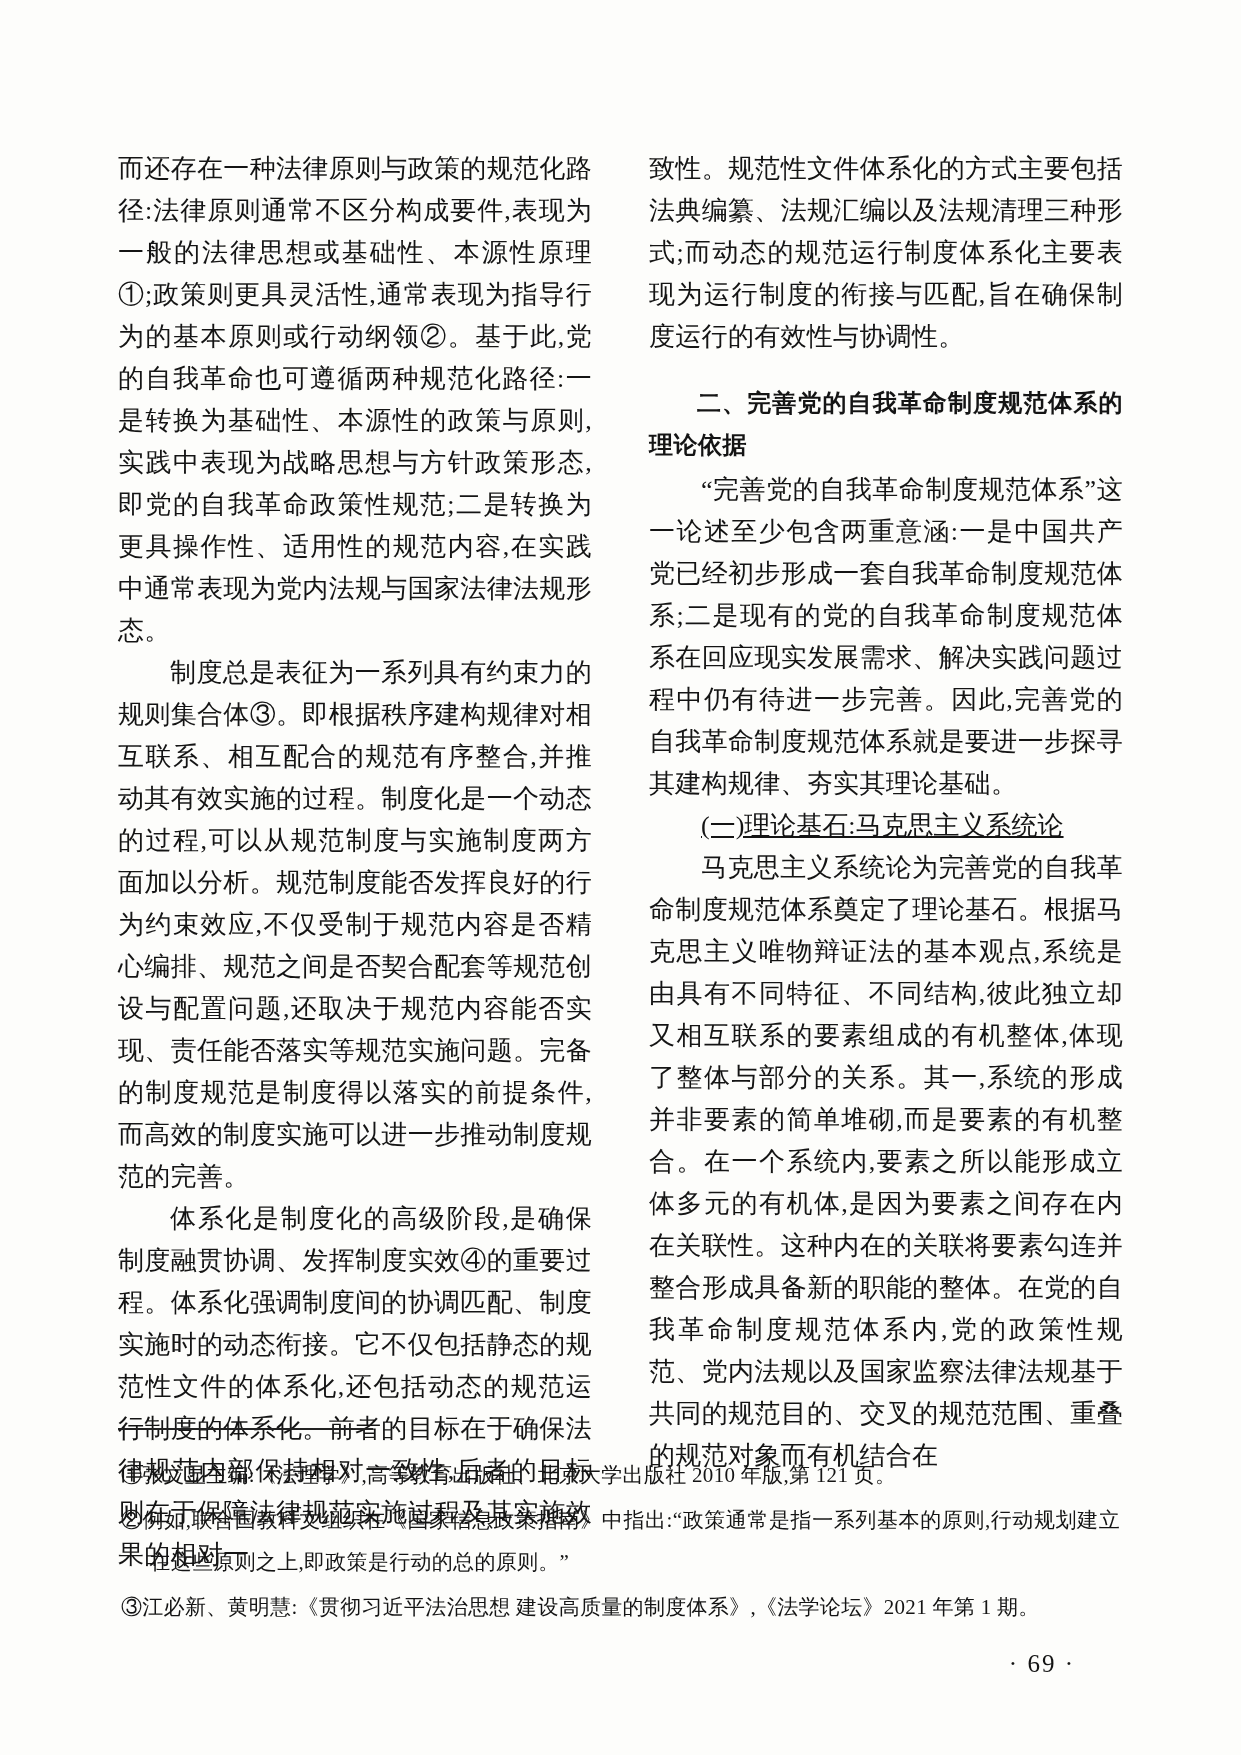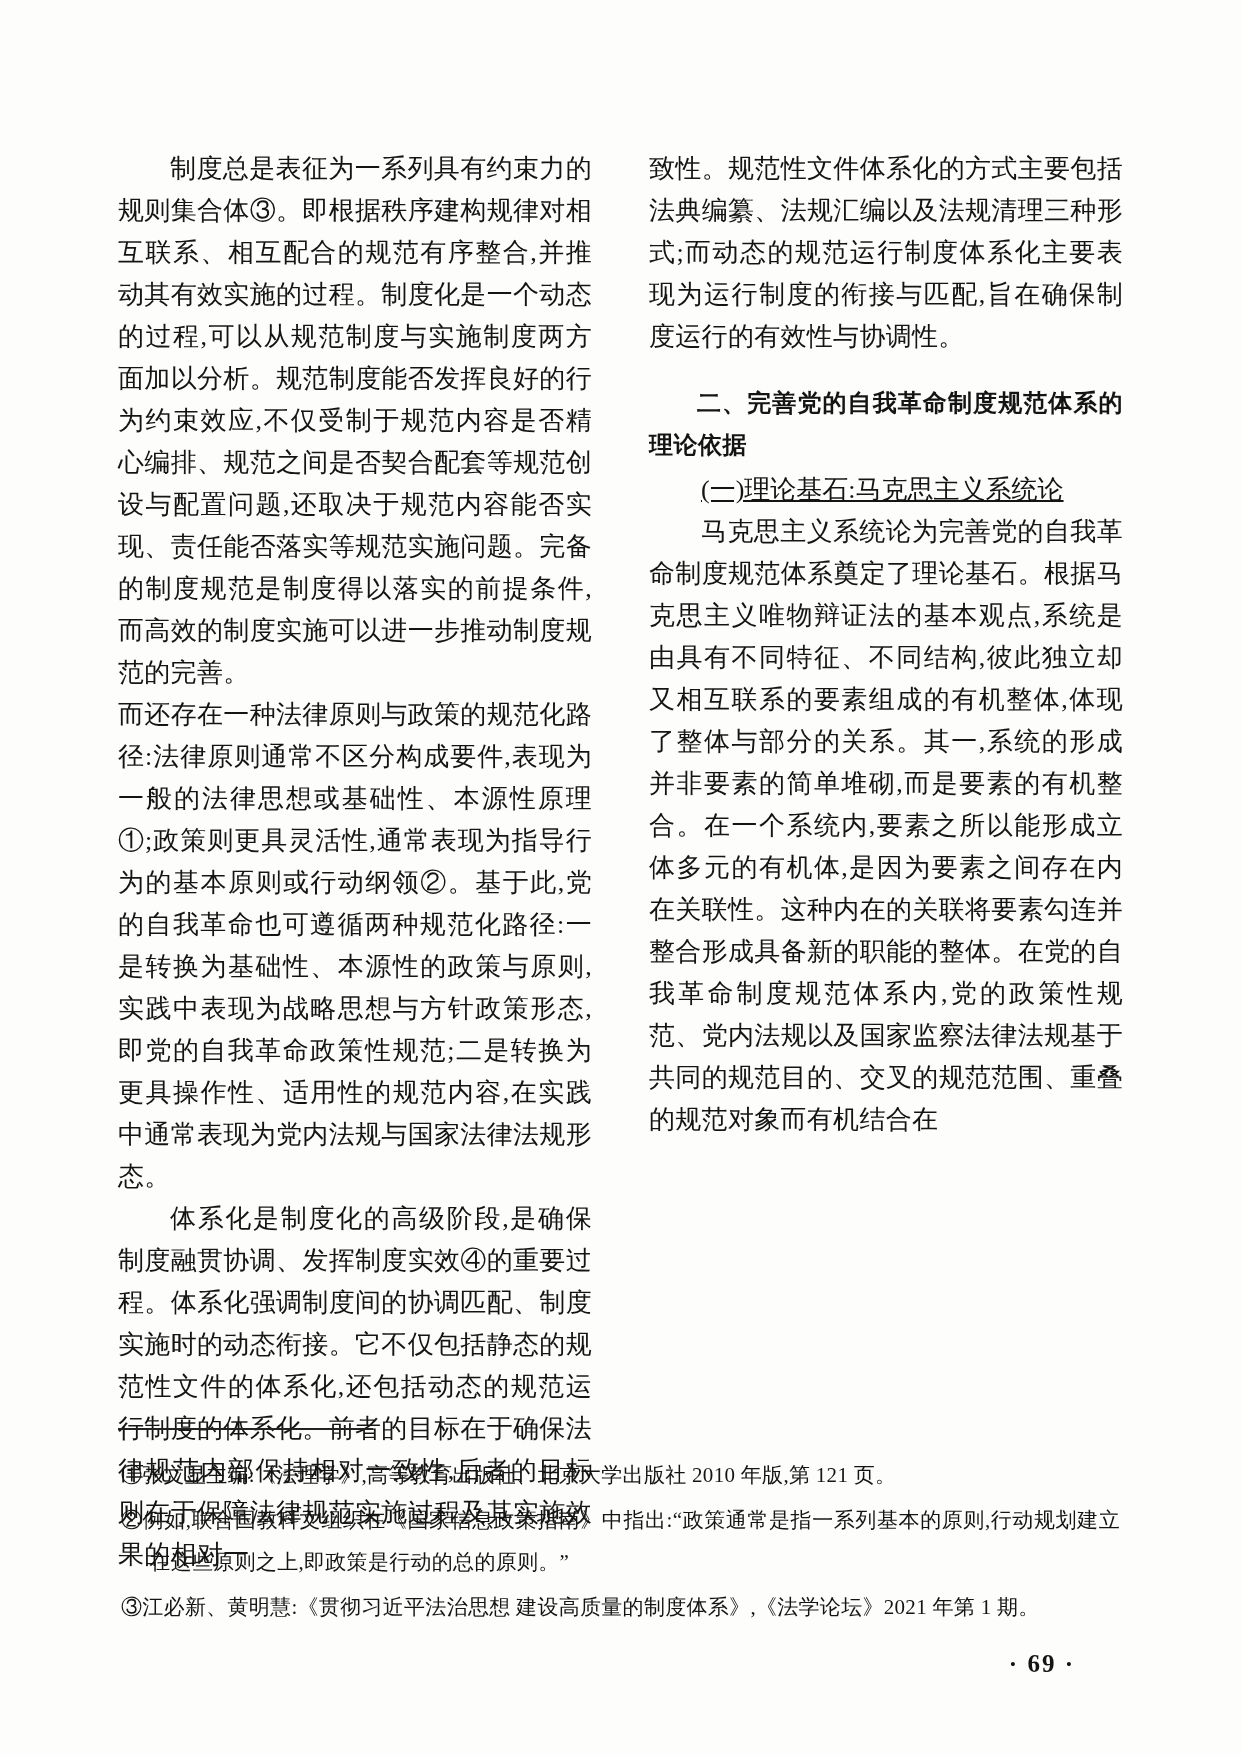--- a/index.html
+++ b/index.html
@@ -67,39 +67,39 @@
     text-justify:inter-ideograph;
     padding-left:1.35em;
     text-indent:-1.35em;
     letter-spacing:0.3px;
   }
   .page-number{
     position:absolute;
     top:1650px;right:166px;
     font-size:25px;
     letter-spacing:2px;
-    font-weight:bold;
   }
 </style>
 </head>
 <body>
 
 <div class="page">
 
   <div class="content">
 
     <div class="column">
+      <p class="body">而还存在一种法律原则与政策的规范化路径:法律原则通常不区分构成要件,表现为一般的法律思想或基础性、本源性原理①;政策则更具灵活性,通常表现为指导行为的基本原则或行动纲领②。基于此,党的自我革命也可遵循两种规范化路径:一是转换为基础性、本源性的政策与原则,实践中表现为战略思想与方针政策形态,即党的自我革命政策性规范;二是转换为更具操作性、适用性的规范内容,在实践中通常表现为党内法规与国家法律法规形态。</p>
       <p class="body indent">制度总是表征为一系列具有约束力的规则集合体③。即根据秩序建构规律对相互联系、相互配合的规范有序整合,并推动其有效实施的过程。制度化是一个动态的过程,可以从规范制度与实施制度两方面加以分析。规范制度能否发挥良好的行为约束效应,不仅受制于规范内容是否精心编排、规范之间是否契合配套等规范创设与配置问题,还取决于规范内容能否实现、责任能否落实等规范实施问题。完备的制度规范是制度得以落实的前提条件,而高效的制度实施可以进一步推动制度规范的完善。</p>
-      <p class="body">而还存在一种法律原则与政策的规范化路径:法律原则通常不区分构成要件,表现为一般的法律思想或基础性、本源性原理①;政策则更具灵活性,通常表现为指导行为的基本原则或行动纲领②。基于此,党的自我革命也可遵循两种规范化路径:一是转换为基础性、本源性的政策与原则,实践中表现为战略思想与方针政策形态,即党的自我革命政策性规范;二是转换为更具操作性、适用性的规范内容,在实践中通常表现为党内法规与国家法律法规形态。</p>
       <p class="body indent">体系化是制度化的高级阶段,是确保制度融贯协调、发挥制度实效④的重要过程。体系化强调制度间的协调匹配、制度实施时的动态衔接。它不仅包括静态的规范性文件的体系化,还包括动态的规范运行制度的体系化。前者的目标在于确保法律规范内部保持相对一致性,后者的目标则在于保障法律规范实施过程及其实施效果的相对一</p>
     </div>
 
     <div class="column">
       <p class="body">致性。规范性文件体系化的方式主要包括法典编纂、法规汇编以及法规清理三种形式;而动态的规范运行制度体系化主要表现为运行制度的衔接与匹配,旨在确保制度运行的有效性与协调性。</p>
       <h2 class="heading">二、完善党的自我革命制度规范体系的理论依据</h2>
+      <p class="body indent">“完善党的自我革命制度规范体系”这一论述至少包含两重意涵:一是中国共产党已经初步形成一套自我革命制度规范体系;二是现有的党的自我革命制度规范体系在回应现实发展需求、解决实践问题过程中仍有待进一步完善。因此,完善党的自我革命制度规范体系就是要进一步探寻其建构规律、夯实其理论基础。</p>
       <p class="subheading">(一)理论基石:马克思主义系统论</p>
       <p class="body indent">马克思主义系统论为完善党的自我革命制度规范体系奠定了理论基石。根据马克思主义唯物辩证法的基本观点,系统是由具有不同特征、不同结构,彼此独立却又相互联系的要素组成的有机整体,体现了整体与部分的关系。其一,系统的形成并非要素的简单堆砌,而是要素的有机整合。在一个系统内,要素之所以能形成立体多元的有机体,是因为要素之间存在内在关联性。这种内在的关联将要素勾连并整合形成具备新的职能的整体。在党的自我革命制度规范体系内,党的政策性规范、党内法规以及国家监察法律法规基于共同的规范目的、交叉的规范范围、重叠的规范对象而有机结合在</p>
     </div>
 
   </div>
 
   <div class="footnote-area">
     <div class="fn-rule"></div>
     <p class="fn">①张文显主编:《法理学》,高等教育出版社、北京大学出版社 2010 年版,第 121 页。</p>
     <p class="fn">②例如,联合国教科文组织在《国家信息政策指南》中指出:“政策通常是指一系列基本的原则,行动规划建立在这些原则之上,即政策是行动的总的原则。”</p>

